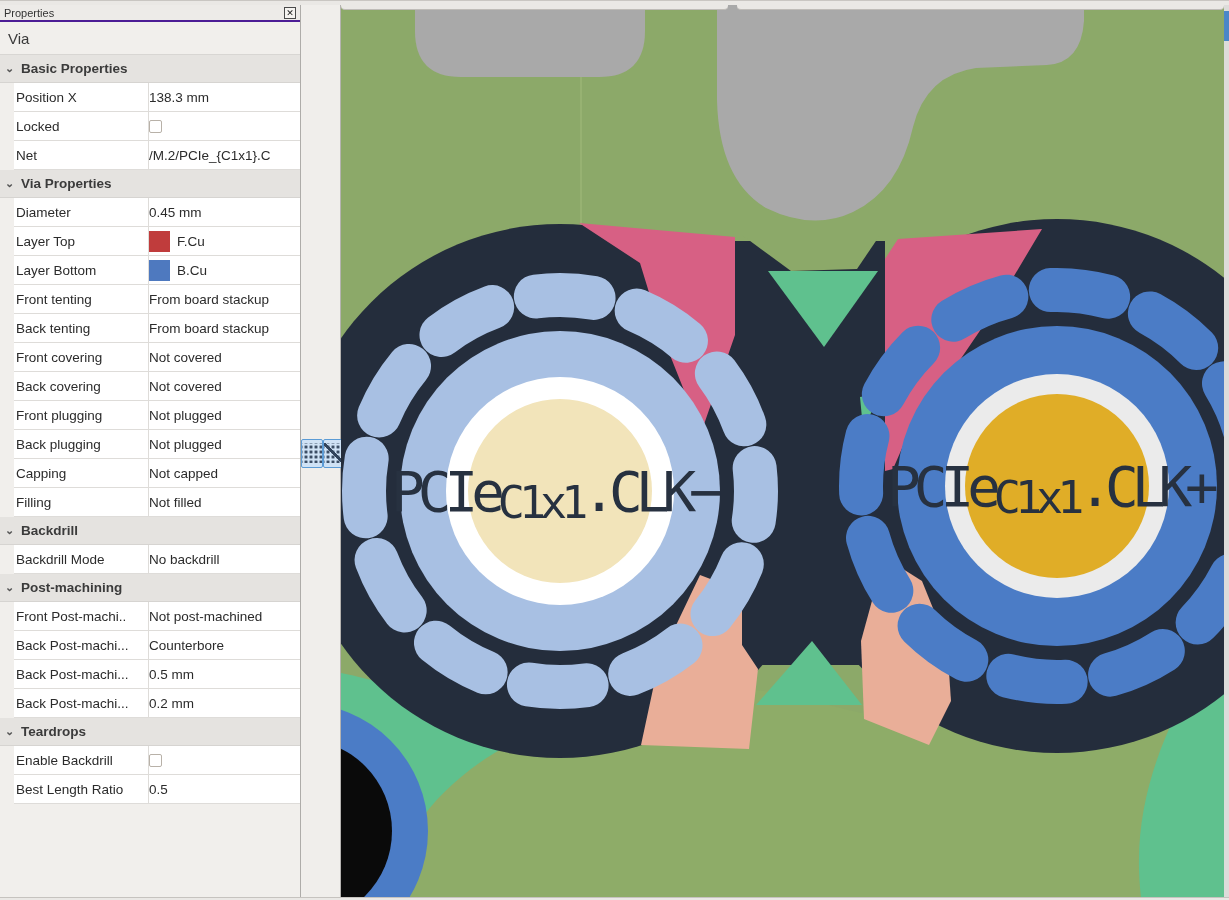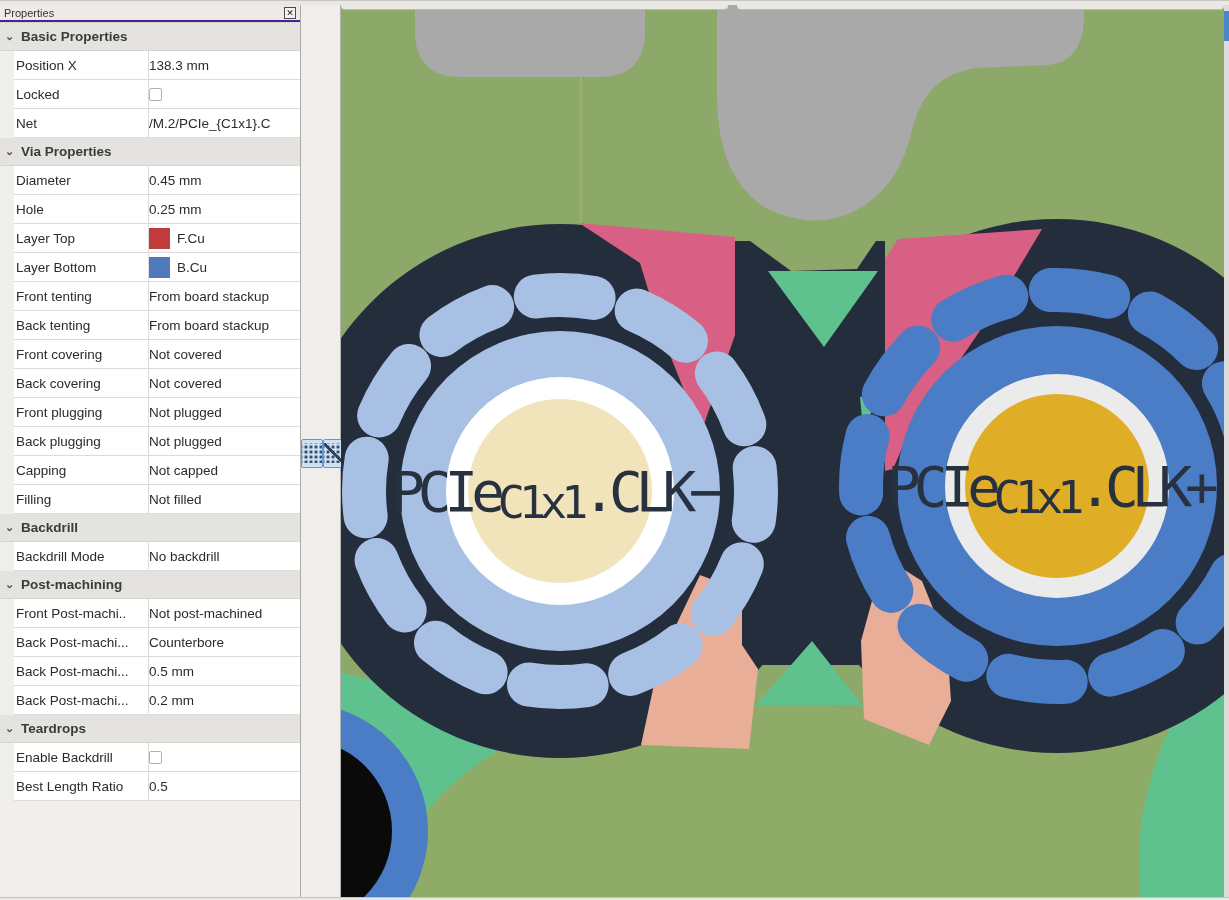--- a/index.html
+++ b/index.html
@@ -96,20 +96,21 @@
 <body>
 
 <div class="frame">
 
   <div class="props-panel">
     <div class="panel-titlebar">
       <span>Properties</span>
       <span class="spacer"></span>
       <span class="close-box">✕</span>
     </div>
+    <div class="panel-caption">Via</div>
     <div class="sections">
         <div class="section-header">
           <span class="chev">⌄</span>
           <span>Basic Properties</span>
         </div>
         <div class="prop-row">
           <div class="prop-name">Position X</div>
           <div class="prop-value">
             <span>138.3 mm</span>
           </div>
@@ -127,26 +128,20 @@
           </div>
         </div>
         <div class="section-header">
           <span class="chev">⌄</span>
           <span>Via Properties</span>
         </div>
         <div class="prop-row">
           <div class="prop-name">Diameter</div>
           <div class="prop-value">
             <span>0.45 mm</span>
-          </div>
-        </div>
-        <div class="prop-row">
-          <div class="prop-name">Hole</div>
-          <div class="prop-value">
-            <span>0.25 mm</span>
           </div>
         </div>
         <div class="prop-row">
           <div class="prop-name">Layer Top</div>
           <div class="prop-value">
             <span class="swatch" style="background: rgb(192, 60, 60);"></span>
             <span>F.Cu</span>
           </div>
         </div>
         <div class="prop-row">

